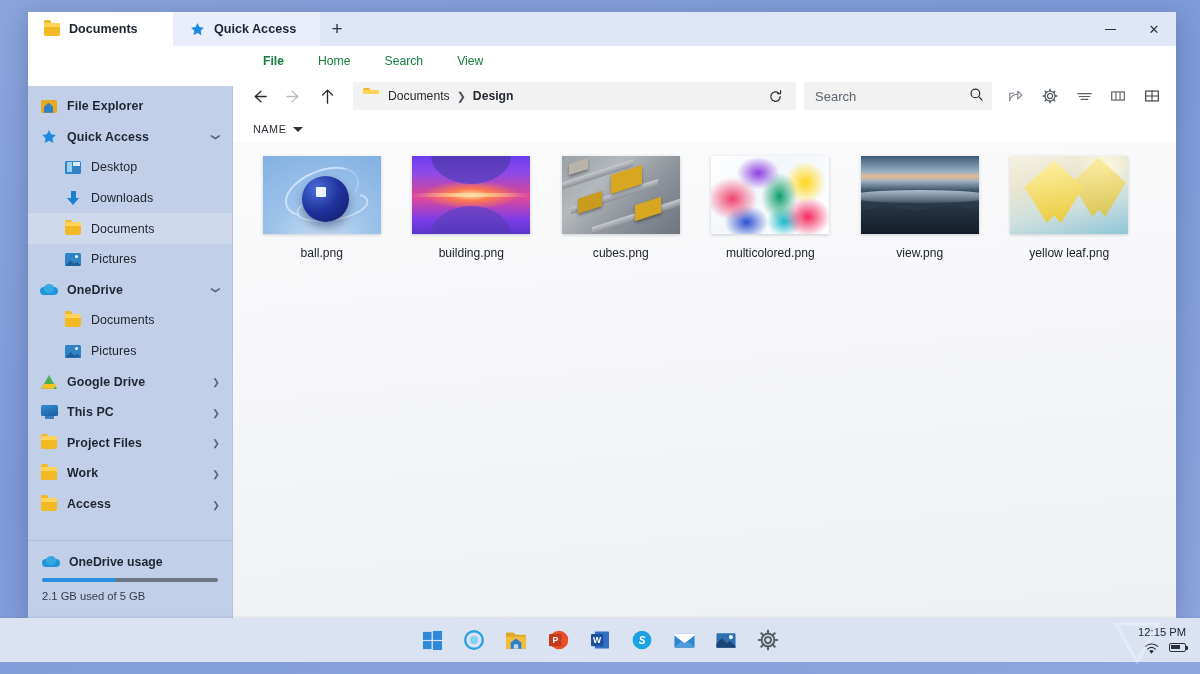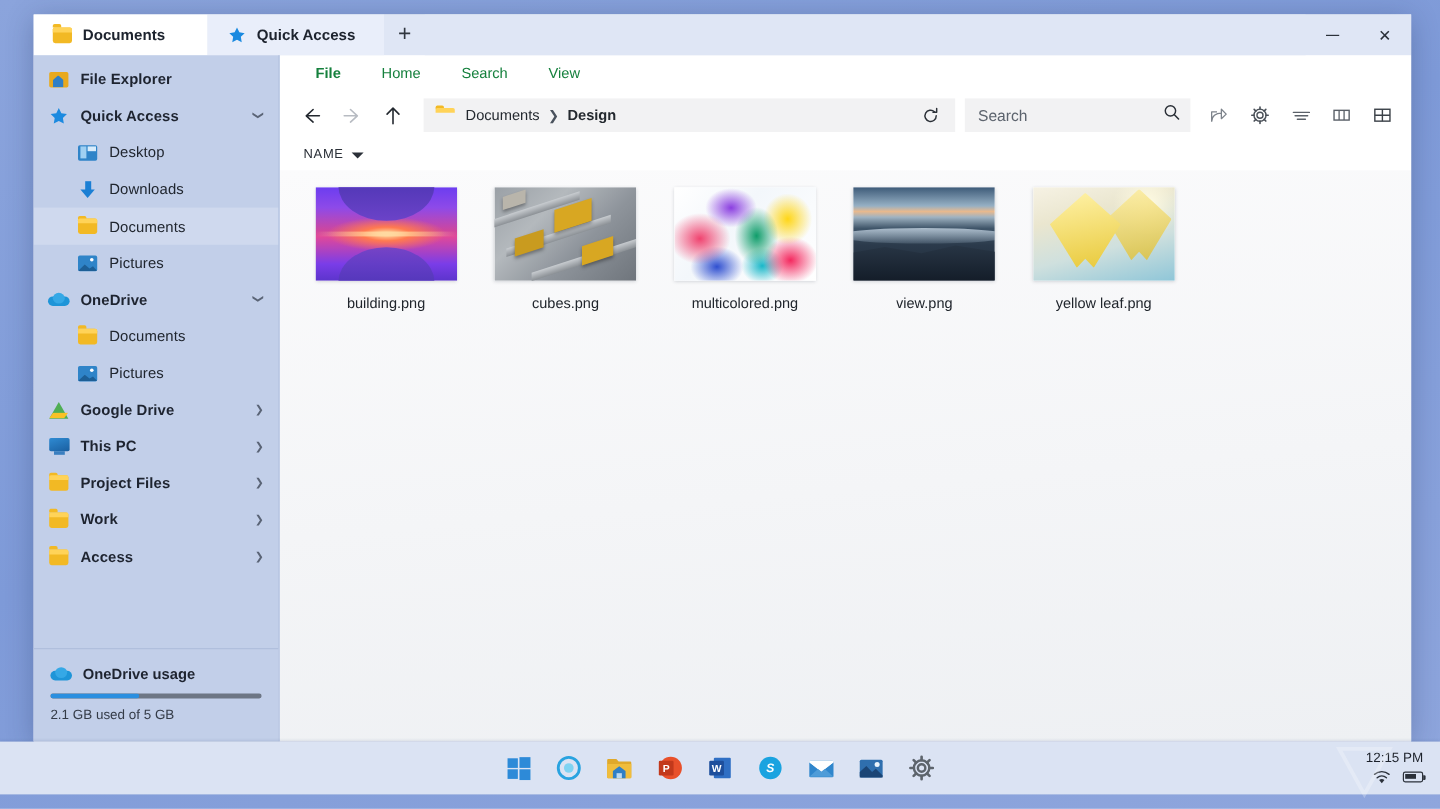--- a/index.html
+++ b/index.html
@@ -23,20 +23,21 @@
   }
   .win-body { display: flex; flex: 1; min-height: 0; }
 
   
   .sidebar {
     width: 205px; flex: 0 0 205px;
     background: #c2cfe9;
     display: flex; flex-direction: column;
     border-right: 1px solid #b3c2e0;
     position: relative;
+    margin-top: 40px;
   }
   .sb-scroll { flex: 1; padding-top: 5px; overflow: hidden; }
 
   .sb-row {
     display: flex; align-items: center;
     height: 30.6px; padding: 0 8px 0 12px;
     cursor: default; position: relative;
   }
   .sb-row.selected { background: #cfd9ee; }
   .sb-row .sb-ico {
@@ -563,20 +564,31 @@
       <div class="colhead">
         <div class="col-name">
           <span>NAME</span>
           <span class="sort-tri"></span>
         </div>
       </div>
 
       <div class="filearea">
         <div class="grid">
 
+          <div class="file">
+            <div class="thumb">
+              <div class="inner art-ball">
+                <div class="ring"></div>
+                  <div class="ring2"></div>
+                  <div class="sphere"></div>
+                  <div class="hl"></div>
+              </div>
+            </div>
+            <div class="fname">ball.png</div>
+          </div>
 
           <div class="file">
             <div class="thumb">
               <div class="inner art-building">
                 <div class="dome"></div>
                   <div class="dome2"></div>
                   <div class="band"></div>
               </div>
             </div>
             <div class="fname">building.png</div>

